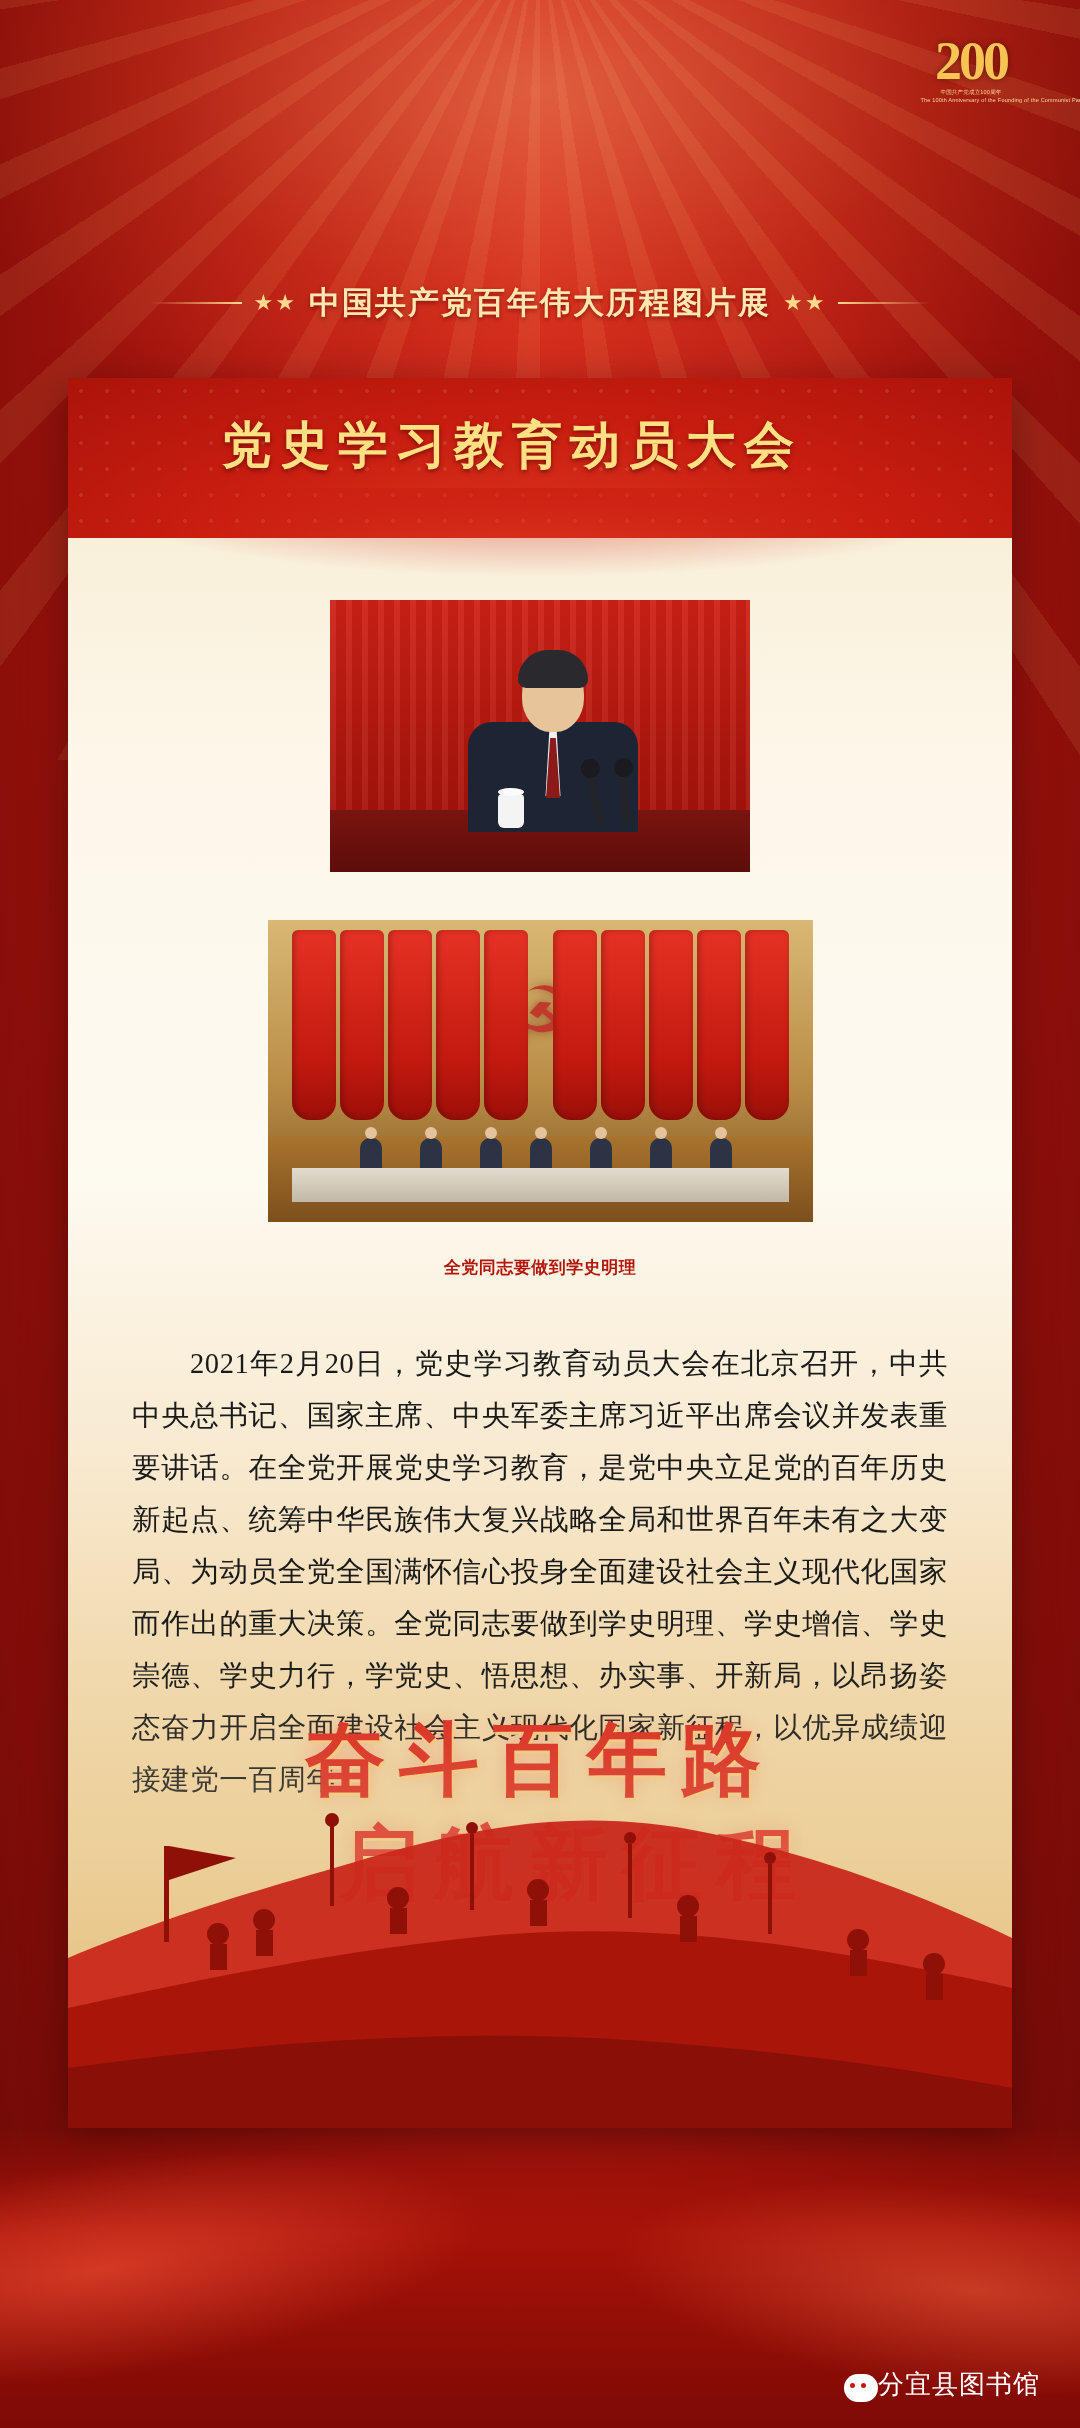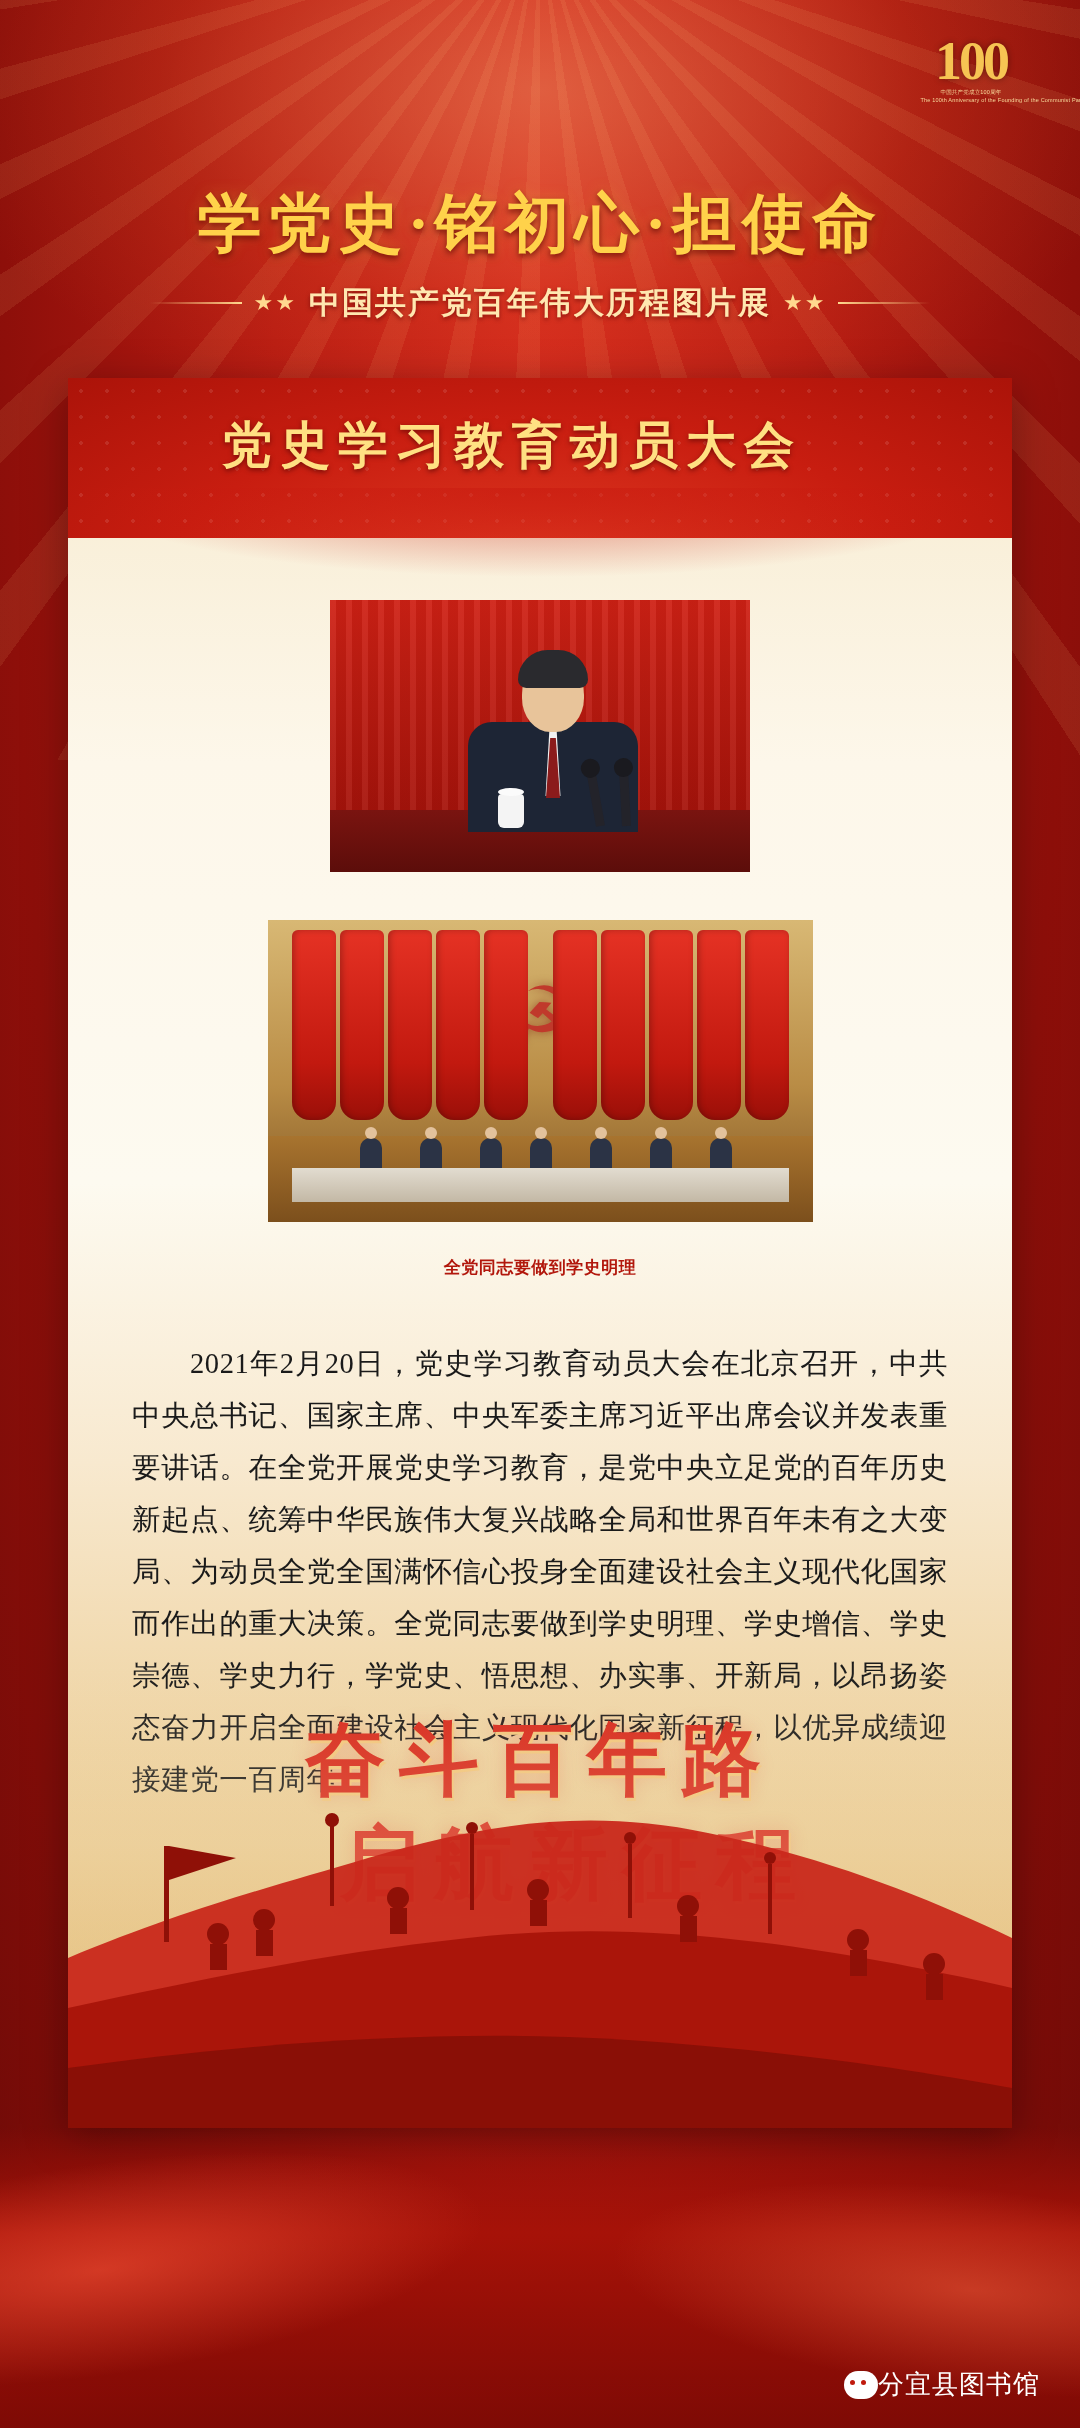--- a/index.html
+++ b/index.html
@@ -382,21 +382,21 @@
     background: radial-gradient(ellipse at 70% 50%, rgba(255,110,70,0.45), rgba(160,15,10,0) 65%);
     transform: rotate(6deg);
   }
 
   
   .footer {
     position: absolute;
     right: 40px;
     bottom: 26px;
     display: flex;
-    align-items: center;
+    align-items: flex-end;
     gap: 0;
   }
   .wechat-icon {
     width: 34px; height: 28px;
     border-radius: 14px;
     background: #ffffff;
     position: relative;
   }
   .wechat-icon::before {
     content: "";
@@ -419,26 +419,25 @@
 </style>
 </head>
 <body>
 
 <div class="poster">
 
   <div class="rays"></div>
   <div class="glow-top"></div>
 
   <div class="logo-100">
-    <div class="digits">100</div>
+    <div class="digits">200</div>
     <div class="sub1">中国共产党成立100周年</div>
     <div class="sub2">The 100th Anniversary of the Founding of the Communist Party of China</div>
   </div>
 
-  <div class="main-title">学党史·铭初心·担使命</div>
 
   <div class="sub-title-row">
     <span class="sub-line"></span>
     <span class="stars">★★</span>
     <span class="sub-title">中国共产党百年伟大历程图片展</span>
     <span class="stars">★★</span>
     <span class="sub-line right"></span>
   </div>
 
   <div class="panel">

